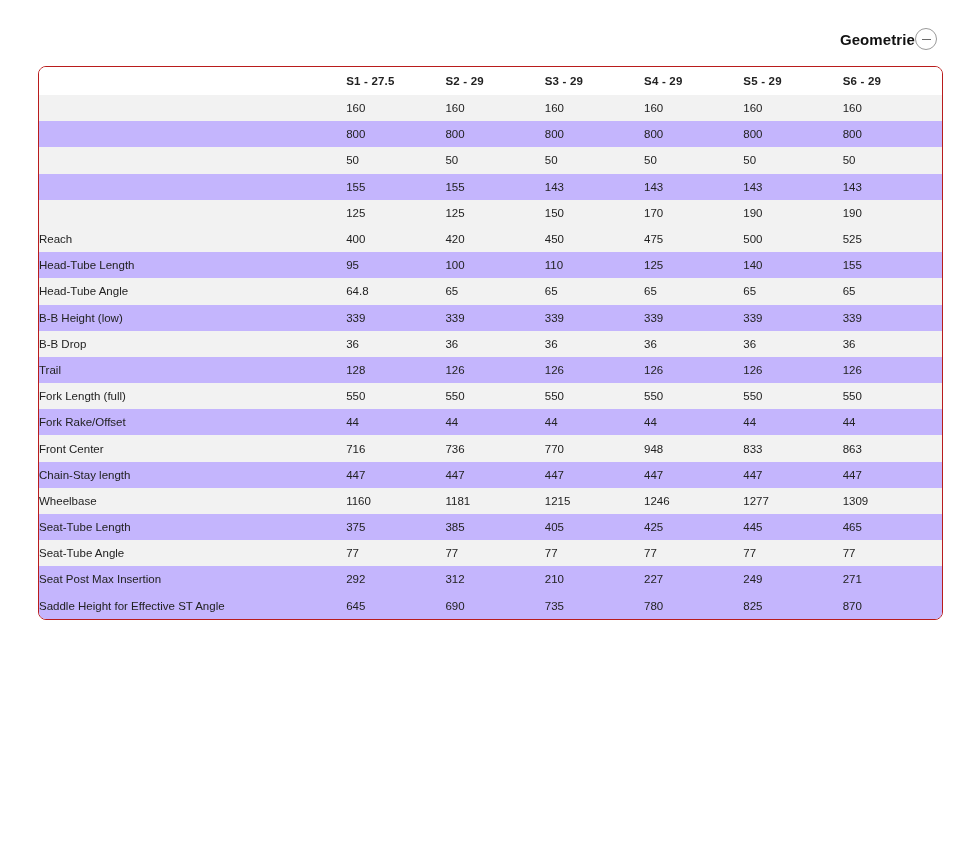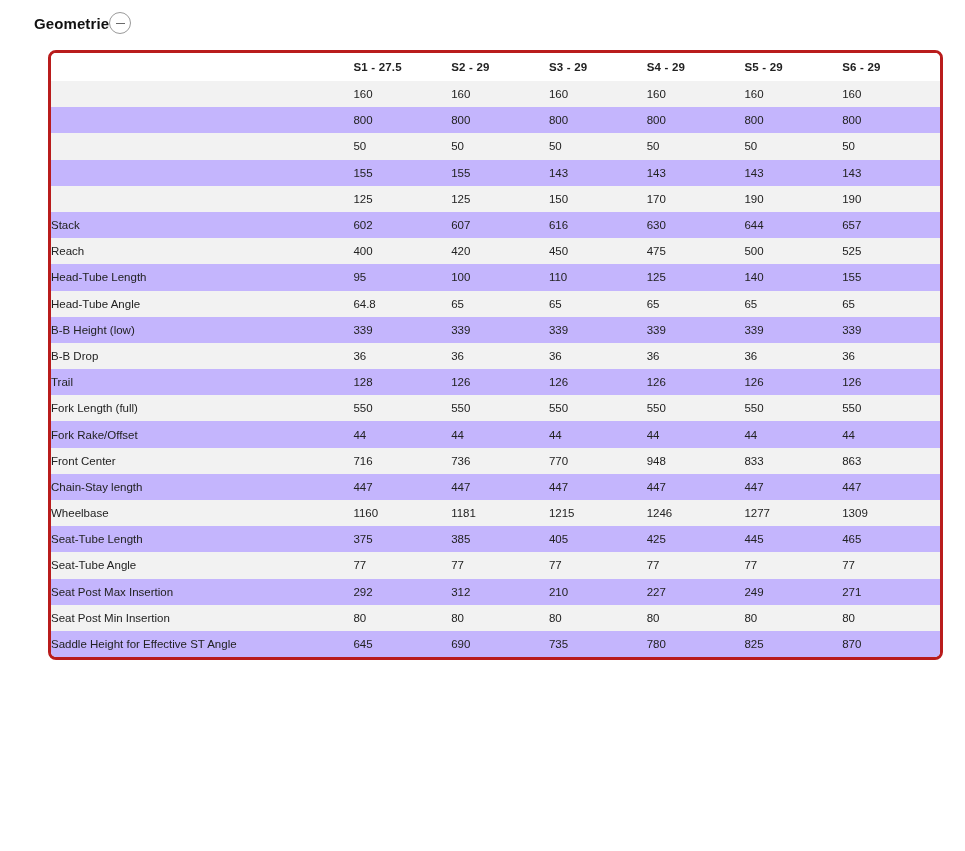--- a/index.html
+++ b/index.html
@@ -16,24 +16,25 @@
   }
   .page {
     position: relative;
     width: 965px;
     height: 851px;
     box-sizing: border-box;
   }
   .section-header {
     display: flex;
     align-items: center;
-    justify-content: flex-start;
+    justify-content: flex-end;
     padding: 10px 28px 0 34px;
     height: 36px;
     box-sizing: border-box;
+    margin-top: 16px;
   }
   .section-title {
     font-size: 15px;
     font-weight: bold;
     letter-spacing: 0.1px;
     color: #111111;
   }
   .collapse-btn {
     width: 20px;
     height: 20px;
@@ -44,22 +45,22 @@
     justify-content: center;
     cursor: pointer;
     background: #ffffff;
   }
   .collapse-btn .bar {
     width: 9px;
     height: 1px;
     background: #6a6a6a;
   }
   .table-wrap {
-    margin: 14px 22px 0 48px;
-    border: 3px solid #b91c1c;
+    margin: 14px 22px 0 38px;
+    border: 1px solid #b91c1c;
     border-radius: 8px;
     overflow: hidden;
     background: #ffffff;
   }
   table.geo {
     width: 100%;
     border-collapse: collapse;
     table-layout: fixed;
     font-size: 11.5px;
   }
@@ -173,29 +174,20 @@
           </tr>
           <tr class="shade">
             <td class="label"></td>
             <td class="val">125</td>
             <td class="val">125</td>
             <td class="val">150</td>
             <td class="val">170</td>
             <td class="val">190</td>
             <td class="val">190</td>
           </tr>
-          <tr class="plain">
-            <td class="label">Stack</td>
-            <td class="val">602</td>
-            <td class="val">607</td>
-            <td class="val">616</td>
-            <td class="val">630</td>
-            <td class="val">644</td>
-            <td class="val">657</td>
-          </tr>
           <tr class="shade">
             <td class="label">Reach</td>
             <td class="val">400</td>
             <td class="val">420</td>
             <td class="val">450</td>
             <td class="val">475</td>
             <td class="val">500</td>
             <td class="val">525</td>
           </tr>
           <tr class="plain">
@@ -308,29 +300,20 @@
           </tr>
           <tr class="plain">
             <td class="label">Seat Post Max Insertion</td>
             <td class="val">292</td>
             <td class="val">312</td>
             <td class="val">210</td>
             <td class="val">227</td>
             <td class="val">249</td>
             <td class="val">271</td>
           </tr>
-          <tr class="shade">
-            <td class="label">Seat Post Min Insertion</td>
-            <td class="val">80</td>
-            <td class="val">80</td>
-            <td class="val">80</td>
-            <td class="val">80</td>
-            <td class="val">80</td>
-            <td class="val">80</td>
-          </tr>
           <tr class="plain">
             <td class="label">Saddle Height for Effective ST Angle</td>
             <td class="val">645</td>
             <td class="val">690</td>
             <td class="val">735</td>
             <td class="val">780</td>
             <td class="val">825</td>
             <td class="val">870</td>
           </tr>
         </tbody>

